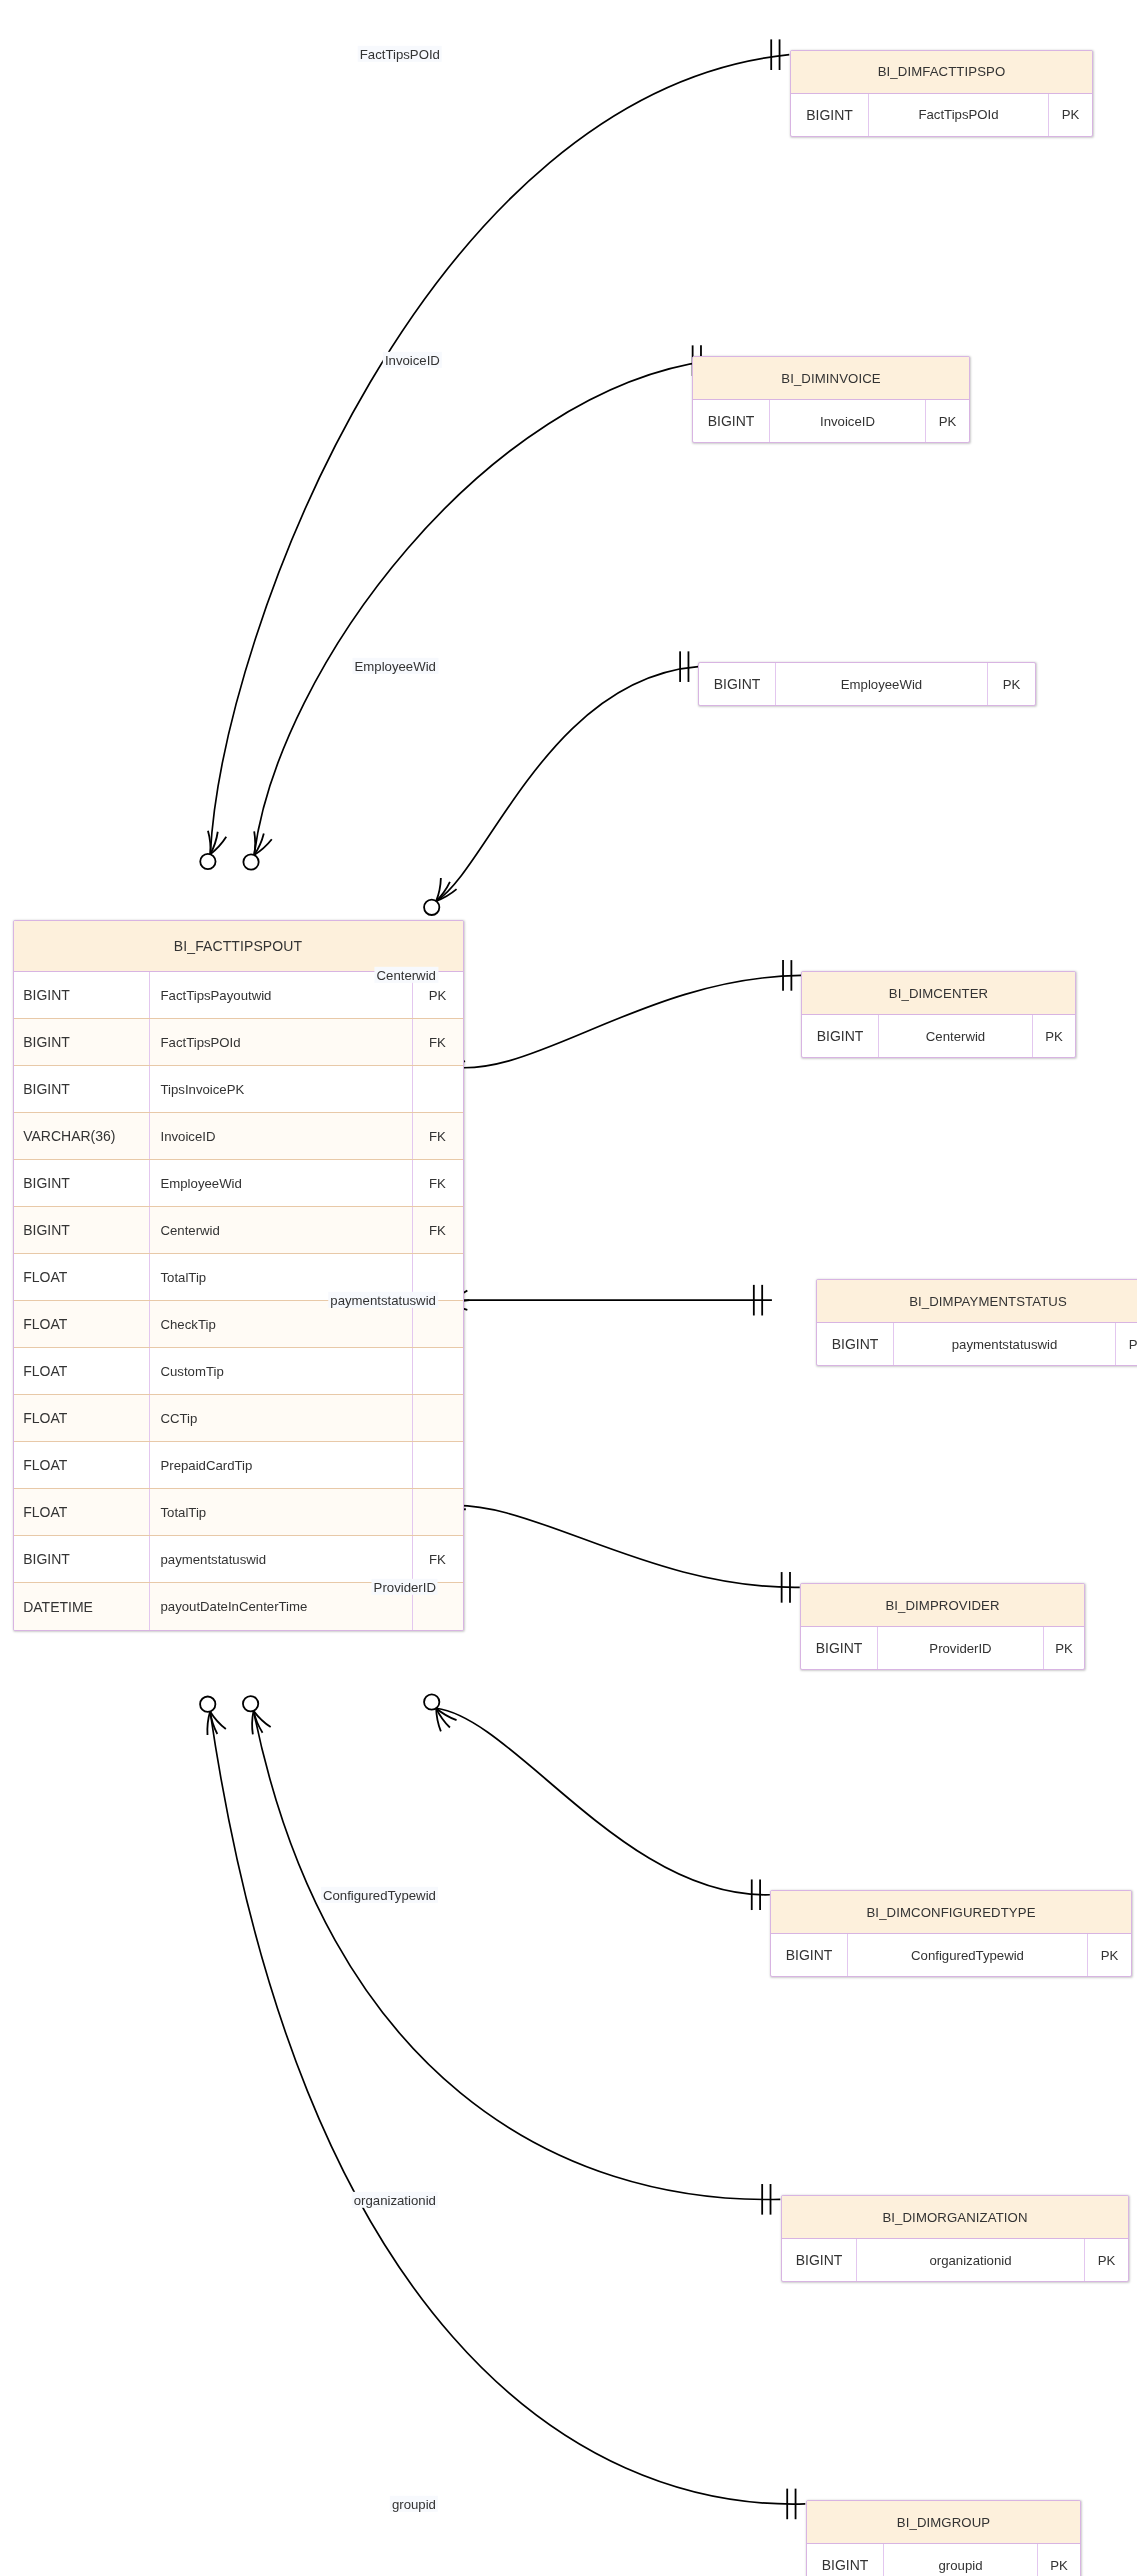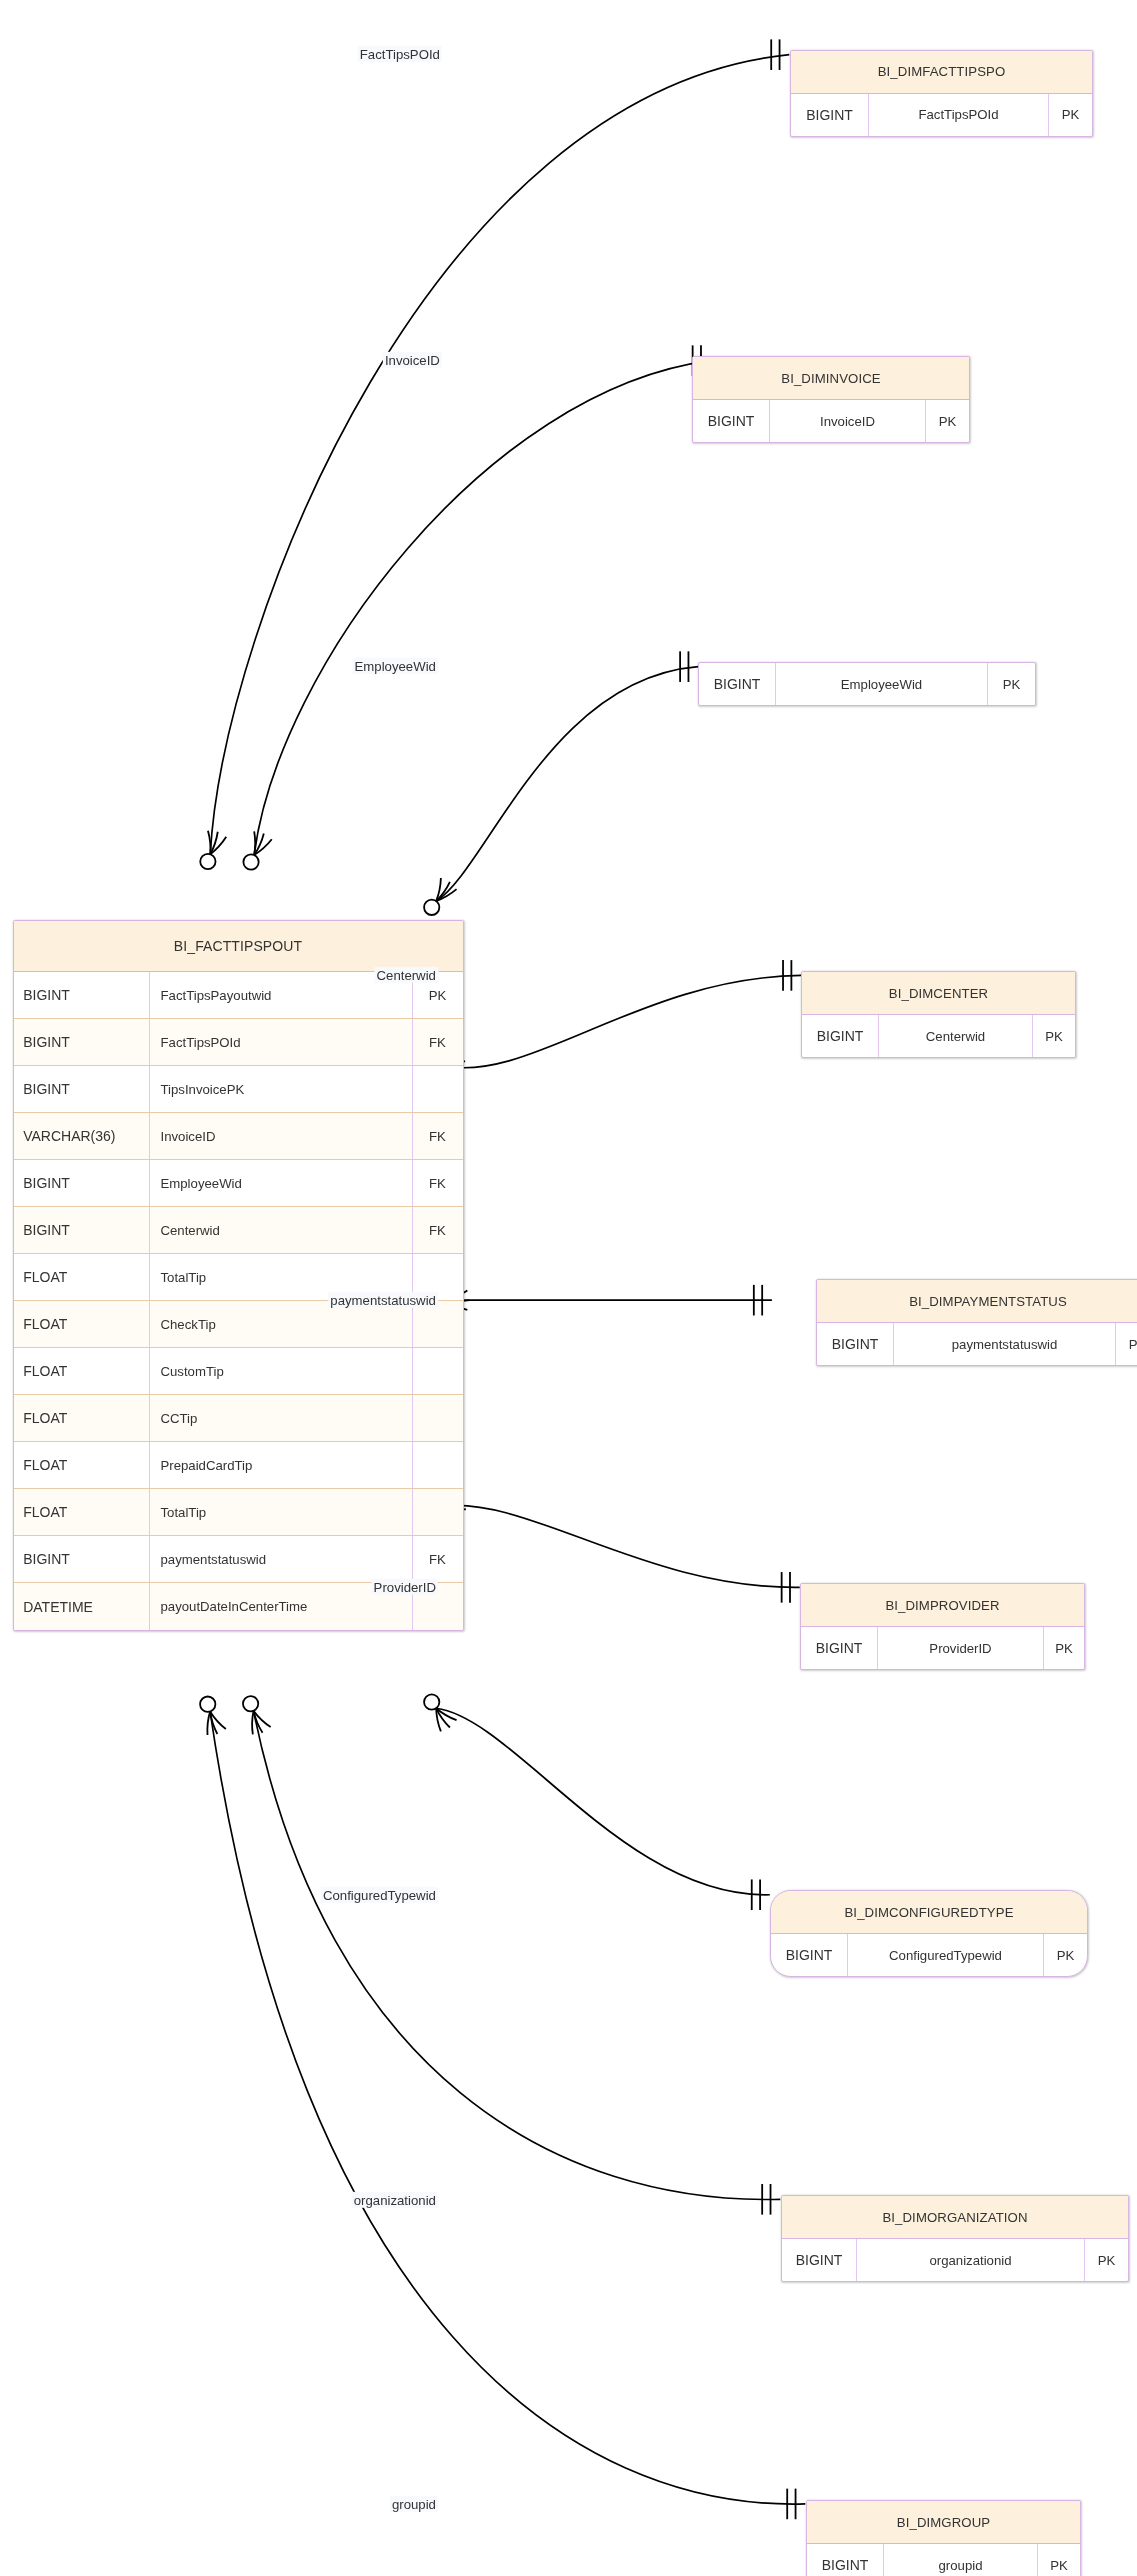--- a/index.html
+++ b/index.html
@@ -258,21 +258,21 @@
         </div>
       </div>
       <div class="entity dim" style="left: 800px; top: 1539px; width: 285px;">
         <div class="ent-head">BI_DIMPROVIDER</div>
         <div class="ent-row">
           <div class="c-type" style="width: 77px;">BIGINT</div>
           <div class="c-name">ProviderID</div>
           <div class="c-key" style="width: 40px;">PK</div>
         </div>
       </div>
-      <div class="entity dim" style="left: 770px; top: 1846px; width: 318px; border-radius: 21px;">
+      <div class="entity dim" style="left: 770px; top: 1846px; width: 362px;">
         <div class="ent-head">BI_DIMCONFIGUREDTYPE</div>
         <div class="ent-row">
           <div class="c-type" style="width: 77px;">BIGINT</div>
           <div class="c-name">ConfiguredTypewid</div>
           <div class="c-key" style="width: 43px;">PK</div>
         </div>
       </div>
       <div class="entity dim" style="left: 781px; top: 2151px; width: 348px;">
         <div class="ent-head">BI_DIMORGANIZATION</div>
         <div class="ent-row">

